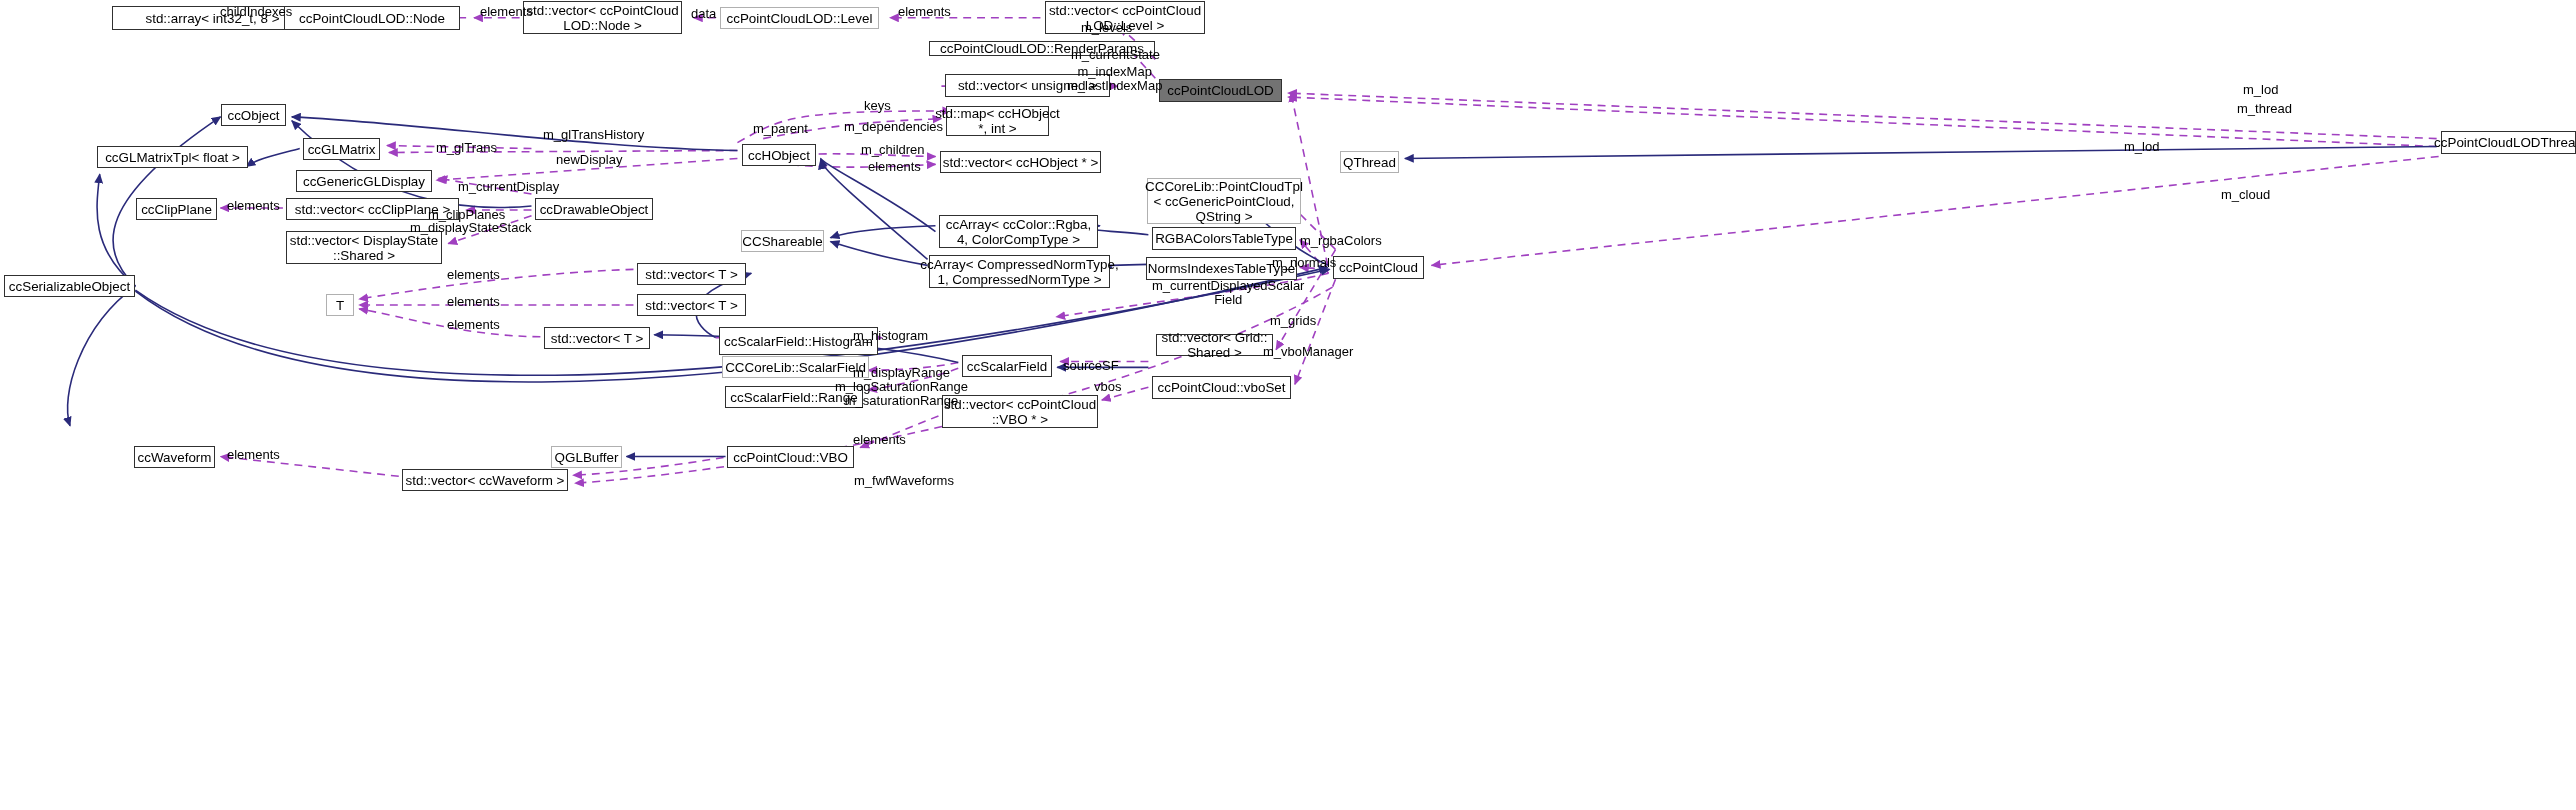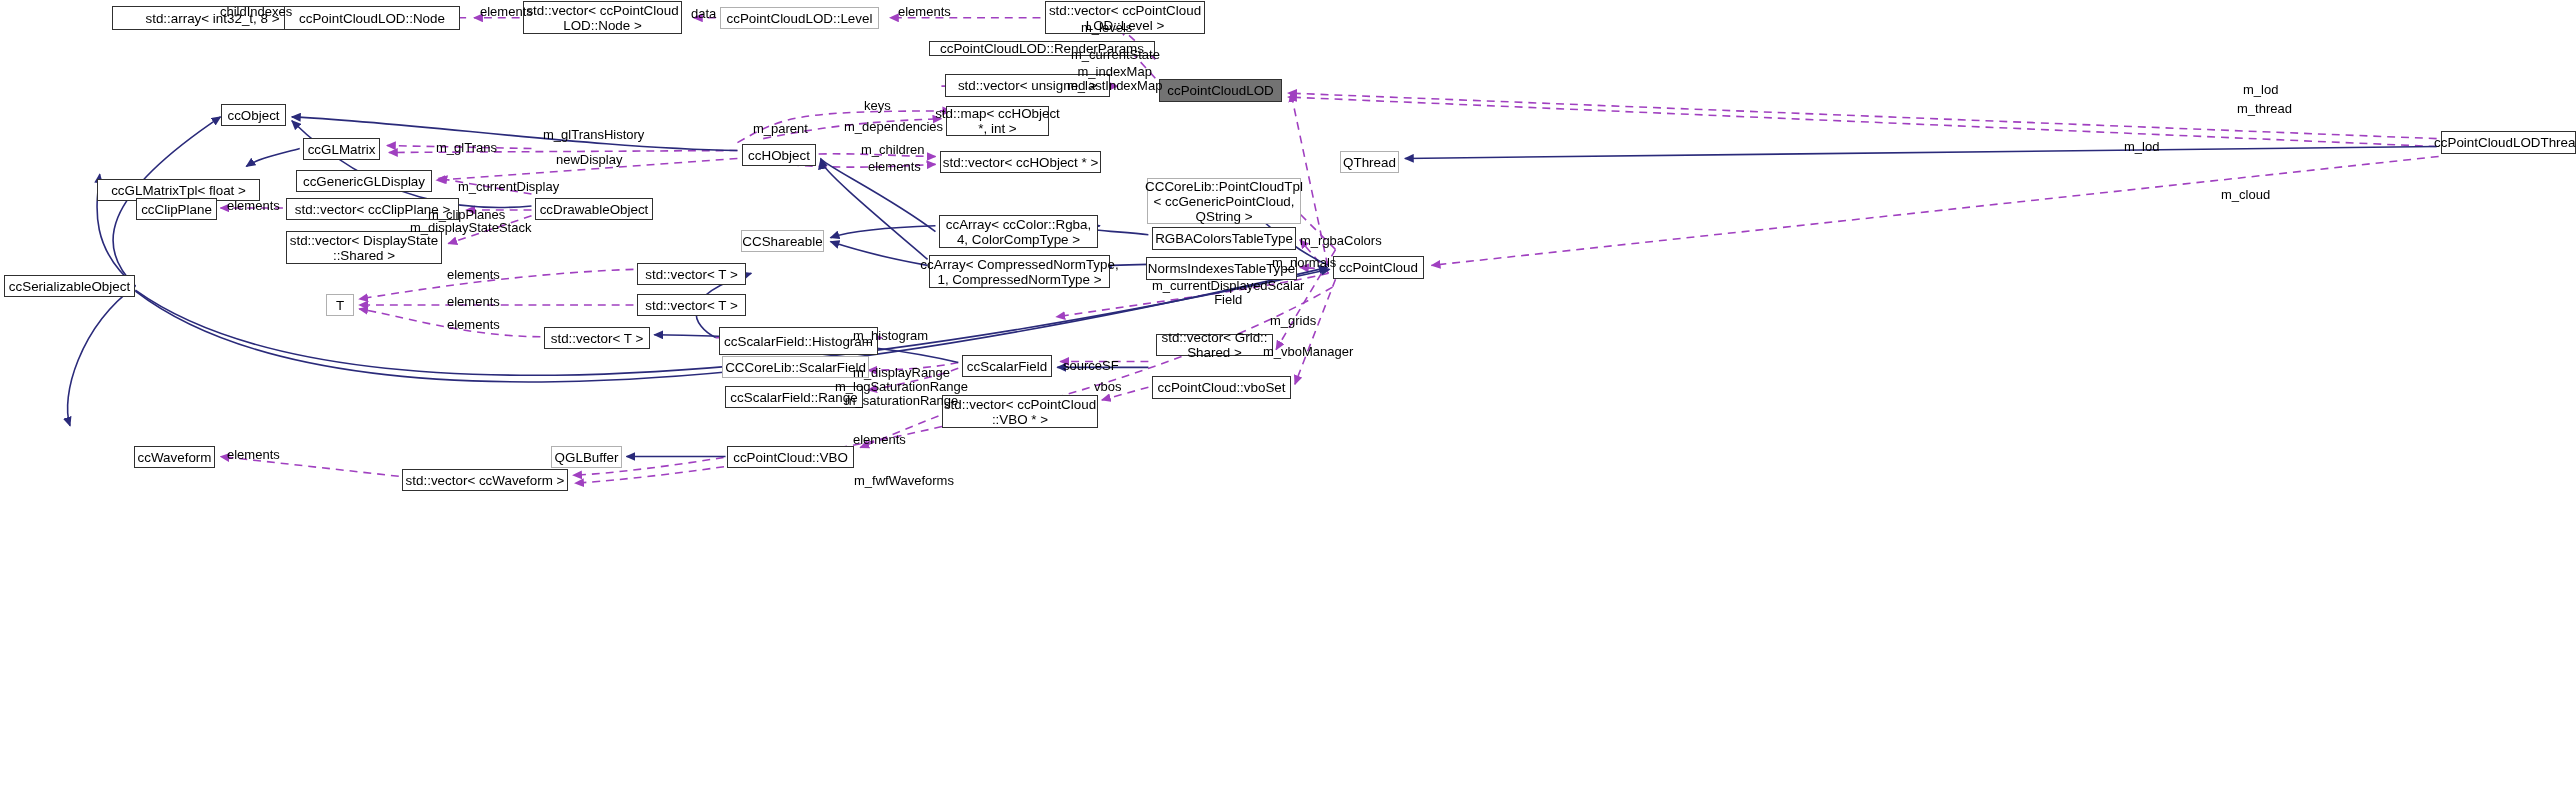--- a/index.html
+++ b/index.html
@@ -145,21 +145,21 @@
     <div class="node b-light" style="left: 720px; top: 7px; width: 159px; height: 22px;">ccPointCloudLOD::Level</div>
     <div class="node b-strong" style="left: 1045px; top: 1px; width: 160px; height: 33px;">std::vector&lt; ccPointCloud
 LOD::Level &gt;</div>
     <div class="node b-strong" style="left: 929px; top: 41px; width: 226px; height: 15px;">ccPointCloudLOD::RenderParams</div>
     <div class="node b-strong" style="left: 945px; top: 74px; width: 165px; height: 23px;">std::vector&lt; unsigned &gt;</div>
     <div class="node b-current" style="left: 1159px; top: 79px; width: 123px; height: 23px;">ccPointCloudLOD</div>
     <div class="node b-strong" style="left: 2441px; top: 131px; width: 135px; height: 23px;">ccPointCloudLODThread</div>
     <div class="node b-light" style="left: 1340px; top: 151px; width: 59px; height: 22px;">QThread</div>
     <div class="node b-strong" style="left: 221px; top: 104px; width: 65px; height: 22px;">ccObject</div>
     <div class="node b-strong" style="left: 303px; top: 138px; width: 77px; height: 22px;">ccGLMatrix</div>
-    <div class="node b-strong" style="left: 97px; top: 179px; width: 163px; height: 22px;">ccGLMatrixTpl&lt; float &gt;</div>
+    <div class="node b-strong" style="left: 97px; top: 146px; width: 151px; height: 22px;">ccGLMatrixTpl&lt; float &gt;</div>
     <div class="node b-strong" style="left: 296px; top: 170px; width: 136px; height: 22px;">ccGenericGLDisplay</div>
     <div class="node b-strong" style="left: 136px; top: 198px; width: 81px; height: 22px;">ccClipPlane</div>
     <div class="node b-strong" style="left: 286px; top: 198px; width: 173px; height: 22px;">std::vector&lt; ccClipPlane &gt;</div>
     <div class="node b-strong" style="left: 286px; top: 231px; width: 156px; height: 33px;">std::vector&lt; DisplayState
 ::Shared &gt;</div>
     <div class="node b-strong" style="left: 535px; top: 198px; width: 118px; height: 22px;">ccDrawableObject</div>
     <div class="node b-strong" style="left: 742px; top: 144px; width: 74px; height: 22px;">ccHObject</div>
     <div class="node b-strong" style="left: 946px; top: 106px; width: 103px; height: 30px;">std::map&lt; ccHObject
 *, int &gt;</div>
     <div class="node b-strong" style="left: 940px; top: 151px; width: 161px; height: 22px;">std::vector&lt; ccHObject * &gt;</div>

